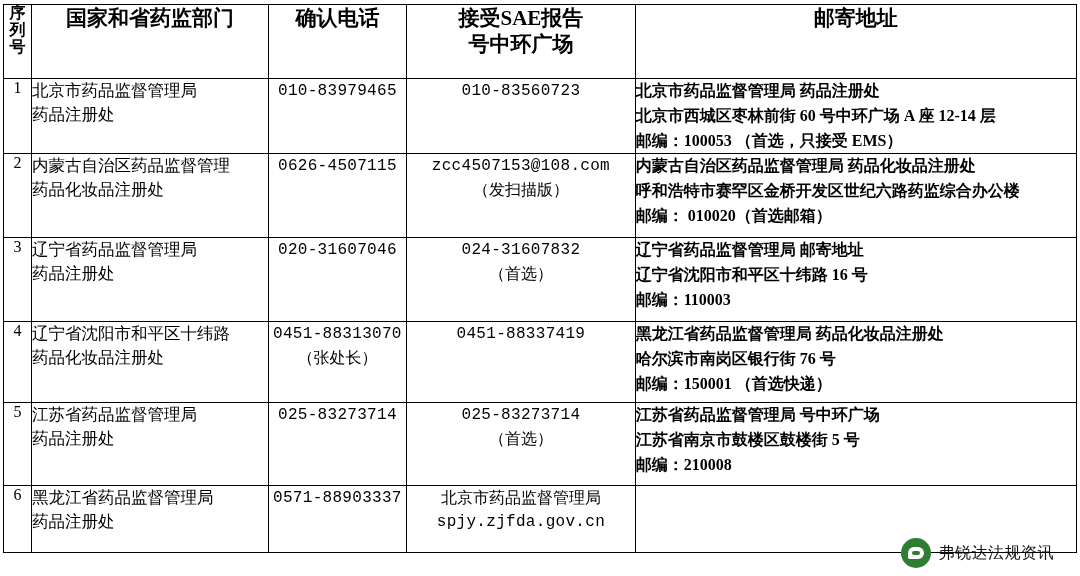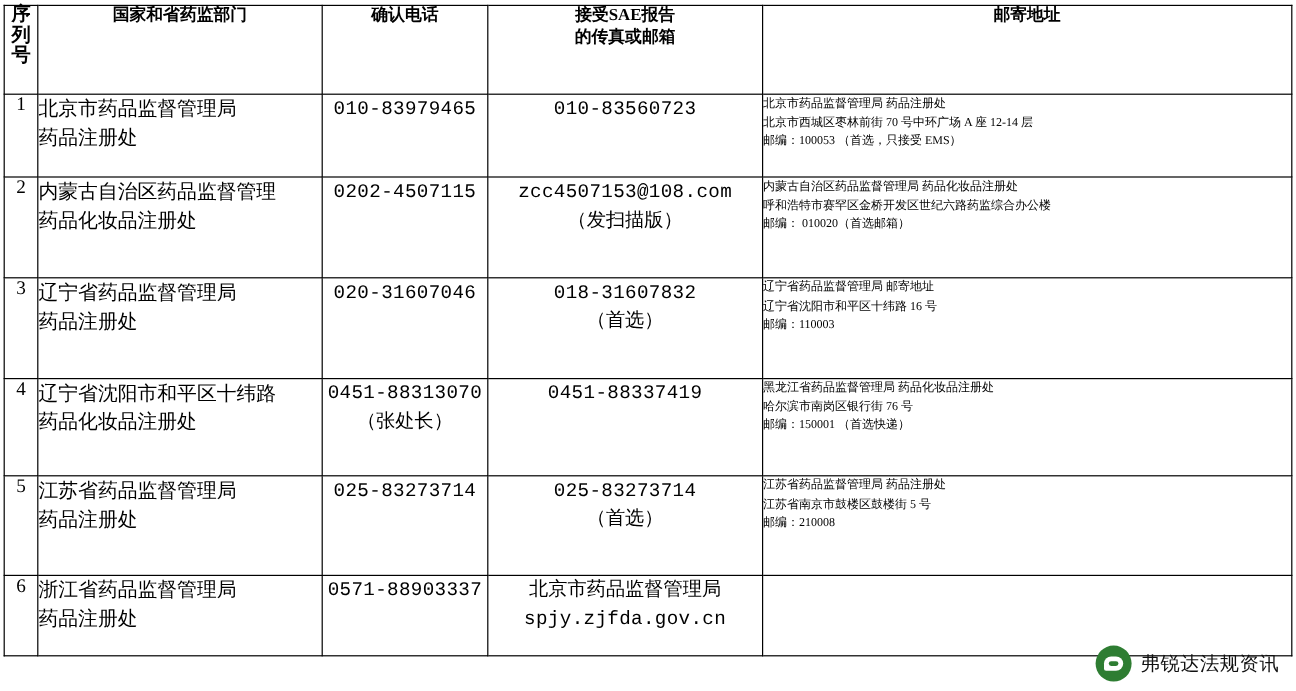--- a/index.html
+++ b/index.html
@@ -30,21 +30,21 @@
   table.main td, table.main th {
     border: 1px solid #000000;
     vertical-align: top;
     padding: 0;
   }
   
   thead th {
     text-align: center;
     vertical-align: middle;
     font-weight: bold;
-    font-size: 14px;
+    font-size: 21px;
     line-height: 1.25;
     padding: 6px 4px;
     height: 74px;
     box-sizing: border-box;
   }
   th.col-seq {
     width: 28px;
     padding: 4px 3px;
     font-size: 16px;
     line-height: 1.05;
@@ -66,39 +66,40 @@
     line-height: 1.45;
     padding: 8px 4px 8px 7px;
   }
   td.phone, td.fax {
     text-align: center;
     font-size: 16px;
     line-height: 1.5;
     padding: 9px 4px;
   }
   td.addr {
-    font-size: 10px;
+    font-size: 16px;
     line-height: 1.55;
     padding: 8px 6px 8px 8px;
+    font-weight: bold;
   }
   .line { display: block; white-space: nowrap; }
   .mono-ish { font-family: Liberation Mono, monospace; letter-spacing: 0.3px; }
 
   
   tr.r1 td { height: 68px; }
   tr.r2 td { height: 83px; }
   tr.r3 td { height: 83px; }
   tr.r4 td { height: 80px; }
   tr.r5 td { height: 82px; }
   tr.r6 td { height: 66px; }
 
   
   .watermark {
     position: absolute;
-    right: 14px;
+    right: 26px;
     bottom: 12px;
     display: flex;
     align-items: center;
     gap: 8px;
     font-family: "Liberation Sans", sans-serif;
   }
   .wm-logo {
     width: 30px;
     height: 30px;
     border-radius: 50%;
@@ -146,54 +147,54 @@
       <tr>
         <th class="col-seq">
           <span class="line">序</span>
           <span class="line">列</span>
           <span class="line">号</span>
         </th>
         <th class="col-dept">国家和省药监部门</th>
         <th class="col-phone">确认电话</th>
         <th class="col-fax">
           <span class="line">接受SAE报告</span>
-          <span class="line">的传真或邮箱</span>
+          <span class="line">号中环广场</span>
         </th>
         <th class="col-addr">邮寄地址</th>
       </tr>
     </thead>
     <tbody>
 
       <tr class="r1">
         <td class="seq">1</td>
         <td class="dept">
           <span class="line">北京市药品监督管理局</span>
           <span class="line">药品注册处</span>
         </td>
         <td class="phone">
           <span class="line mono-ish">010-83979465</span>
         </td>
         <td class="fax">
           <span class="line mono-ish">010-83560723</span>
         </td>
         <td class="addr">
           <span class="line">北京市药品监督管理局 药品注册处</span>
-          <span class="line">北京市西城区枣林前街 70 号中环广场 A 座 12-14 层</span>
+          <span class="line">北京市西城区枣林前街 60 号中环广场 A 座 12-14 层</span>
           <span class="line">邮编：100053 （首选，只接受 EMS）</span>
         </td>
       </tr>
 
       <tr class="r2">
         <td class="seq">2</td>
         <td class="dept">
           <span class="line">内蒙古自治区药品监督管理</span>
           <span class="line">药品化妆品注册处</span>
         </td>
         <td class="phone">
-          <span class="line mono-ish">0202-4507115</span>
+          <span class="line mono-ish">0626-4507115</span>
         </td>
         <td class="fax">
           <span class="line mono-ish">zcc4507153@108.com</span>
           <span class="line">（发扫描版）</span>
         </td>
         <td class="addr">
           <span class="line">内蒙古自治区药品监督管理局 药品化妆品注册处</span>
           <span class="line">呼和浩特市赛罕区金桥开发区世纪六路药监综合办公楼</span>
           <span class="line">邮编： 010020（首选邮箱）</span>
         </td>
@@ -202,21 +203,21 @@
       <tr class="r3">
         <td class="seq">3</td>
         <td class="dept">
           <span class="line">辽宁省药品监督管理局</span>
           <span class="line">药品注册处</span>
         </td>
         <td class="phone">
           <span class="line mono-ish">020-31607046</span>
         </td>
         <td class="fax">
-          <span class="line mono-ish">018-31607832</span>
+          <span class="line mono-ish">024-31607832</span>
           <span class="line">（首选）</span>
         </td>
         <td class="addr">
           <span class="line">辽宁省药品监督管理局 邮寄地址</span>
           <span class="line">辽宁省沈阳市和平区十纬路 16 号</span>
           <span class="line">邮编：110003</span>
         </td>
       </tr>
 
       <tr class="r4">
@@ -246,30 +247,30 @@
           <span class="line">药品注册处</span>
         </td>
         <td class="phone">
           <span class="line mono-ish">025-83273714</span>
         </td>
         <td class="fax">
           <span class="line mono-ish">025-83273714</span>
           <span class="line">（首选）</span>
         </td>
         <td class="addr">
-          <span class="line">江苏省药品监督管理局 药品注册处</span>
+          <span class="line">江苏省药品监督管理局 号中环广场</span>
           <span class="line">江苏省南京市鼓楼区鼓楼街 5 号</span>
           <span class="line">邮编：210008</span>
         </td>
       </tr>
 
       <tr class="r6">
         <td class="seq">6</td>
         <td class="dept">
-          <span class="line">浙江省药品监督管理局</span>
+          <span class="line">黑龙江省药品监督管理局</span>
           <span class="line">药品注册处</span>
         </td>
         <td class="phone">
           <span class="line mono-ish">0571-88903337</span>
         </td>
         <td class="fax">
           <span class="line">北京市药品监督管理局</span>
           <span class="line mono-ish">spjy.zjfda.gov.cn</span>
         </td>
         <td class="addr"></td>

